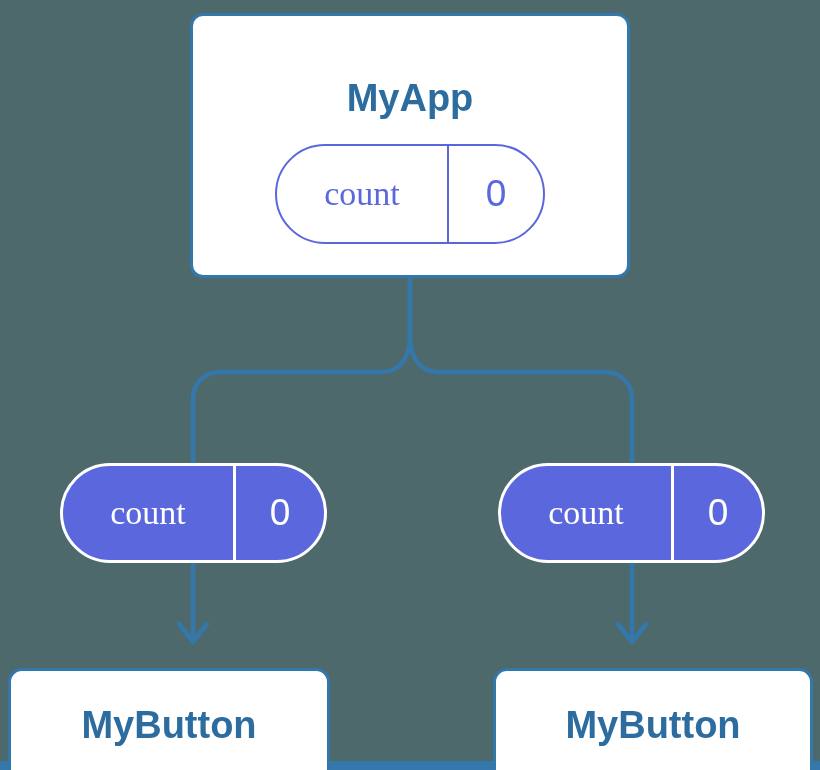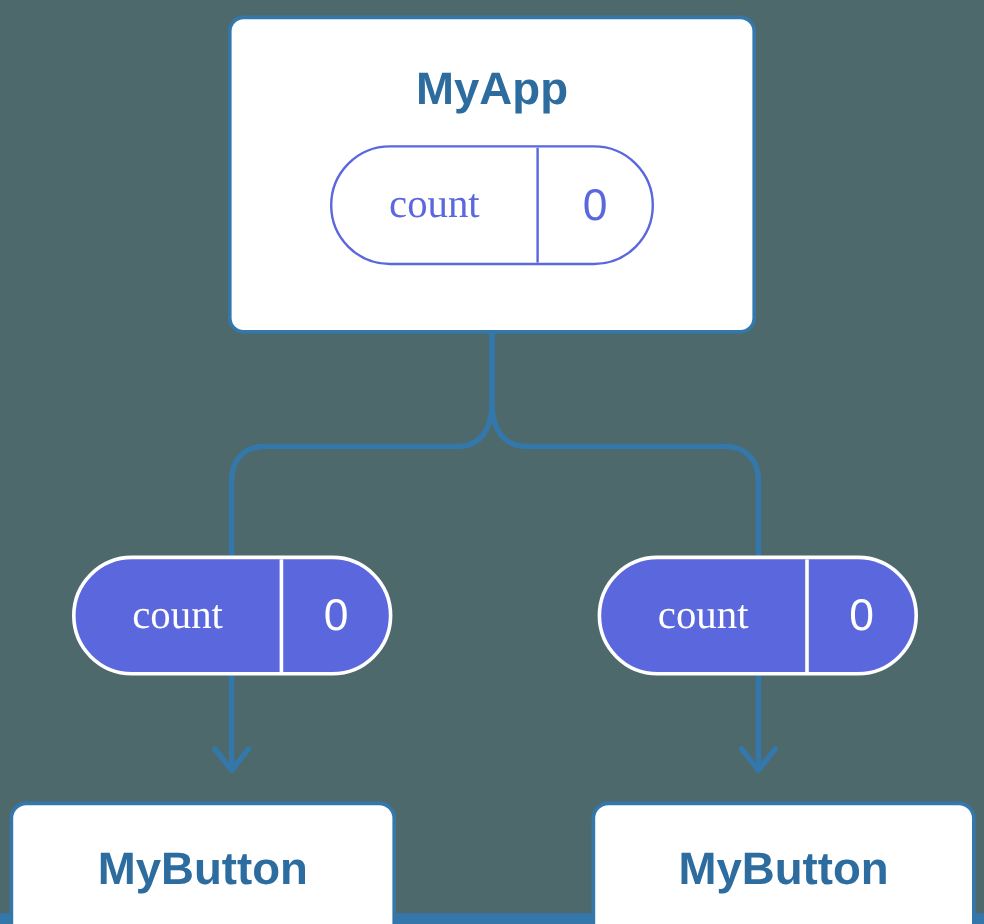--- a/index.html
+++ b/index.html
@@ -24,21 +24,21 @@
   .root-node{
     left:190px;top:13px;width:440px;height:265px;
     border-radius:13px;
     display:flex;flex-direction:column;align-items:center;
   }
   .node-title{
     color:var(--title,#2d6c9f);
     font-size:38px;font-weight:600;line-height:1.1;
     white-space:nowrap;
   }
-  .root-node .node-title{margin-top:39px;}
+  .root-node .node-title{margin-top:62px;}
 
   .pill{
     display:flex;align-items:stretch;
     box-sizing:border-box;
     border-radius:50px;
     overflow:hidden;
   }
   .pill-outline{
     width:270px;height:100px;
     margin-top:24px;

